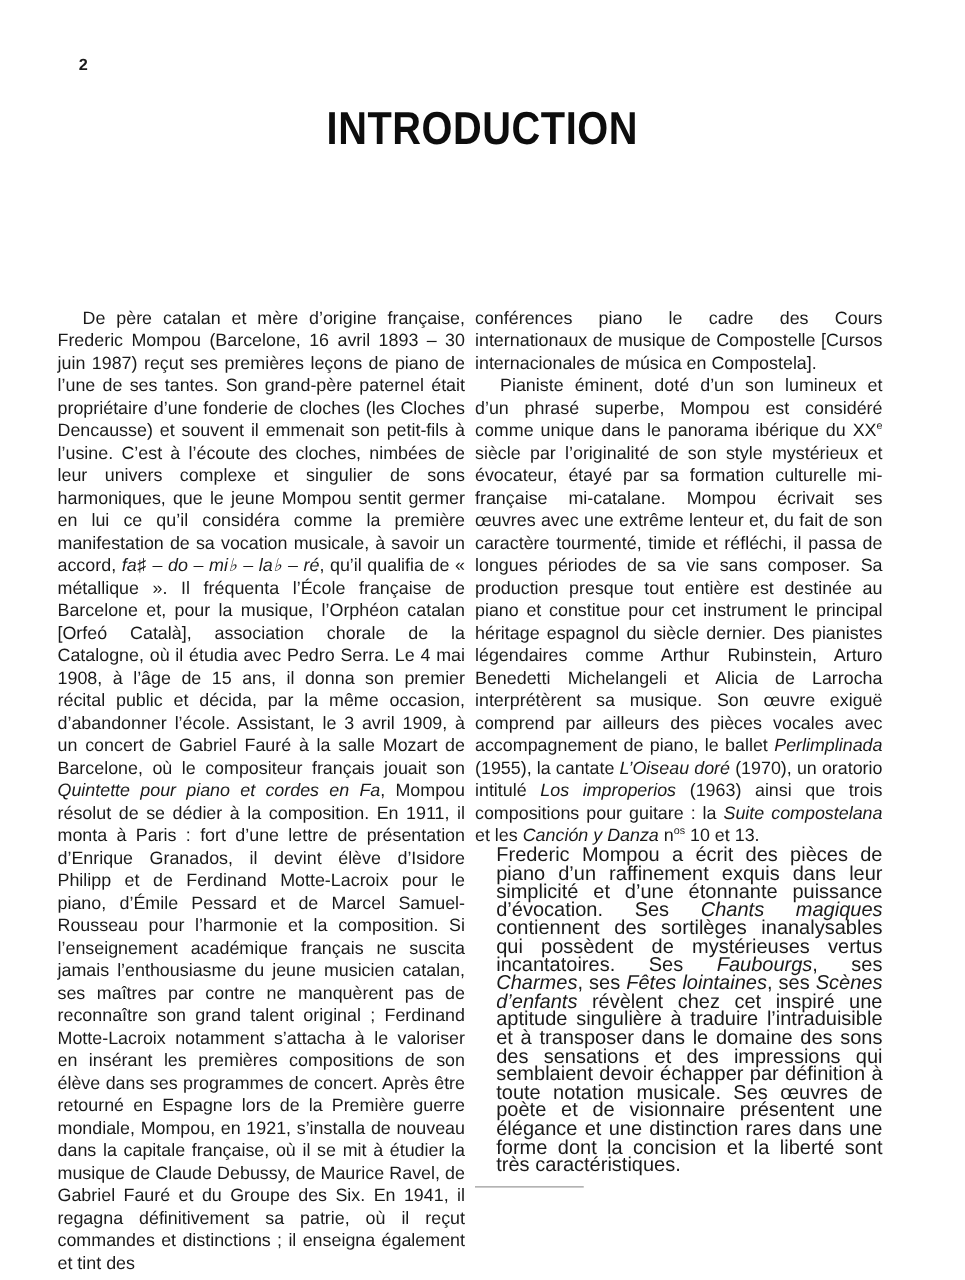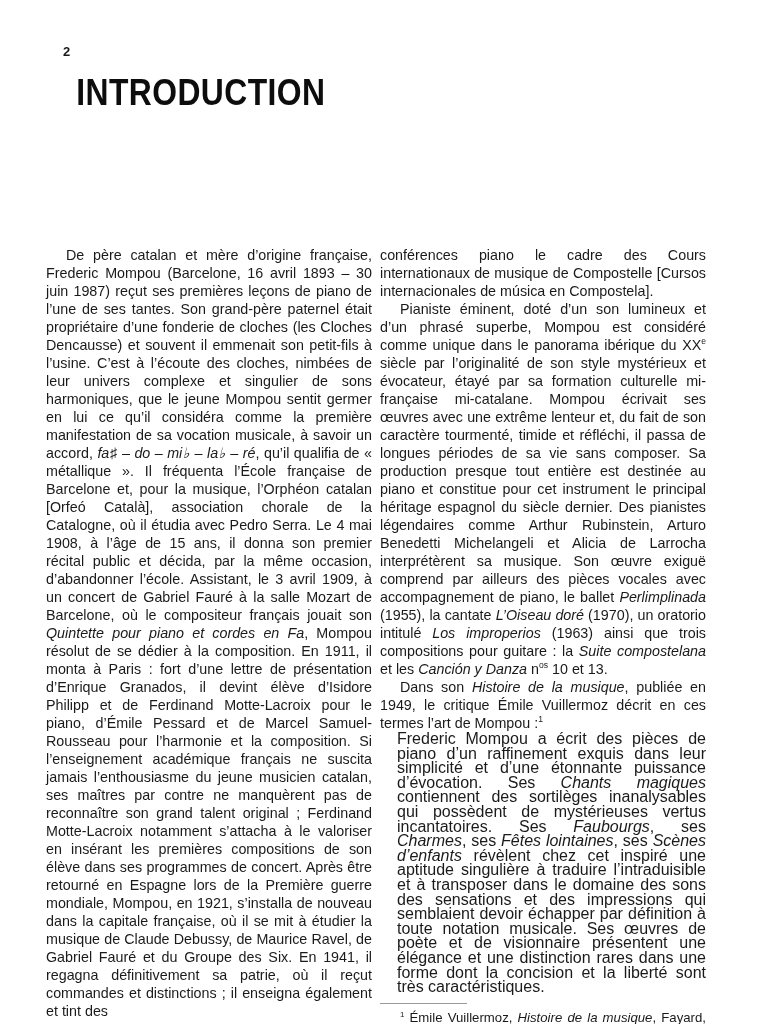--- a/index.html
+++ b/index.html
@@ -24,23 +24,24 @@
     position: absolute;
     left: 63px;
     top: 44px;
     font-size: 13px;
     font-weight: bold;
     color: #1a1a1a;
   }
   .title {
     position: absolute;
     left: 56px;
-    top: 74px;
+    top: 84px;
     width: 660px;
     margin: 0;
+    text-align: center;
     font-size: 37px;
     line-height: 38px;
     font-weight: 700;
     color: #0d0d0d;
     white-space: nowrap;
   }
   .title .title-inner {
     display: inline-block;
     transform: scaleX(0.86);
     transform-origin: center;
@@ -108,20 +109,18 @@
 
   <div class="columns">
 
     <div class="col">
       <p class="body indent"><span>De père catalan et mère d’origine française, Frederic Mompou (Barcelone, 16 avril 1893 – 30 juin 1987) reçut ses premières leçons de piano de l’une de ses tantes. Son grand-père paternel était propriétaire d’une fonderie de cloches (les Cloches Dencausse) et souvent il emmenait son petit-fils à l’usine. C’est à l’écoute des cloches, nimbées de leur univers complexe et singulier de sons harmoniques, que le jeune Mompou sentit germer en lui ce qu’il considéra comme la première manifestation de sa vocation musicale, à savoir un accord, </span><span class="it">fa♯ – do – mi♭ – la♭ – ré</span><span>, qu’il qualifia de « métallique ». Il fréquenta l’École française de Barcelone et, pour la musique, l’Orphéon catalan [Orfeó Català], association chorale de la Catalogne, où il étudia avec Pedro Serra. Le 4 mai 1908, à l’âge de 15 ans, il donna son premier récital public et décida, par la même occasion, d’abandonner l’école. Assistant, le 3 avril 1909, à un concert de Gabriel Fauré à la salle Mozart de Barcelone, où le compositeur français jouait son </span><span class="it">Quintette pour piano et cordes en Fa</span><span>, Mompou résolut de se dédier à la composition. En 1911, il monta à Paris : fort d’une lettre de présentation d’Enrique Granados, il devint élève d’Isidore Philipp et de Ferdinand Motte-Lacroix pour le piano, d’Émile Pessard et de Marcel Samuel-Rousseau pour l’harmonie et la composition. Si l’enseignement académique français ne suscita jamais l’enthousiasme du jeune musicien catalan, ses maîtres par contre ne manquèrent pas de reconnaître son grand talent original ; Ferdinand Motte-Lacroix notamment s’attacha à le valoriser en insérant les premières compositions de son élève dans ses programmes de concert. Après être retourné en Espagne lors de la Première guerre mondiale, Mompou, en 1921, s’installa de nouveau dans la capitale française, où il se mit à étudier la musique de Claude Debussy, de Maurice Ravel, de Gabriel Fauré et du Groupe des Six. En 1941, il regagna définitivement sa patrie, où il reçut commandes et distinctions ; il enseigna également et tint des</span></p>
     </div>
 
     <div class="col">
       <p class="body"><span>conférences piano le cadre des Cours internationaux de musique de Compostelle [Cursos internacionales de música en Compostela].</span></p>
       <p class="body indent"><span>Pianiste éminent, doté d’un son lumineux et d’un phrasé superbe, Mompou est considéré comme unique dans le panorama ibérique du XX</span><sup>e</sup><span> siècle par l’originalité de son style mystérieux et évocateur, étayé par sa formation culturelle mi-française mi-catalane. Mompou écrivait ses œuvres avec une extrême lenteur et, du fait de son caractère tourmenté, timide et réfléchi, il passa de longues périodes de sa vie sans composer. Sa production presque tout entière est destinée au piano et constitue pour cet instrument le principal héritage espagnol du siècle dernier. Des pianistes légendaires comme Arthur Rubinstein, Arturo Benedetti Michelangeli et Alicia de Larrocha interprétèrent sa musique. Son œuvre exiguë comprend par ailleurs des pièces vocales avec accompagnement de piano, le ballet </span><span class="it">Perlimplinada</span><span> (1955), la cantate </span><span class="it">L’Oiseau doré</span><span> (1970), un oratorio intitulé </span><span class="it">Los improperios</span><span> (1963) ainsi que trois compositions pour guitare : la </span><span class="it">Suite compostelana</span><span> et les </span><span class="it">Canción y Danza</span><span> n</span><sup>os</sup><span> 10 et 13.</span></p>
-      <p class="body indent"><span>Dans son </span><span class="it">Histoire de la musique</span><span>, publiée en 1949, le critique Émile Vuillermoz décrit en ces termes l’art de Mompou :</span><sup>1</sup></p>
       <blockquote class="quote"><span>Frederic Mompou a écrit des pièces de piano d’un raffinement exquis dans leur simplicité et d’une étonnante puissance d’évocation. Ses </span><span class="it">Chants magiques</span><span> contiennent des sortilèges inanalysables qui possèdent de mystérieuses vertus incantatoires. Ses </span><span class="it">Faubourgs</span><span>, ses </span><span class="it">Charmes</span><span>, ses </span><span class="it">Fêtes lointaines</span><span>, ses </span><span class="it">Scènes d’enfants</span><span> révèlent chez cet inspiré une aptitude singulière à traduire l’intraduisible et à transposer dans le domaine des sons des sensations et des impressions qui semblaient devoir échapper par définition à toute notation musicale. Ses œuvres de poète et de visionnaire présentent une élégance et une distinction rares dans une forme dont la concision et la liberté sont très caractéristiques.</span></blockquote>
       <div class="footnote-rule"></div>
-      <p class="footnote indent"><sup>1</sup><span> Émile Vuillermoz, </span><span class="it">Histoire de la musique</span><span>, Fayard, Paris 1949, p. 422.</span></p>
     </div>
 
   </div>
 </div>
 
 </body></html>

